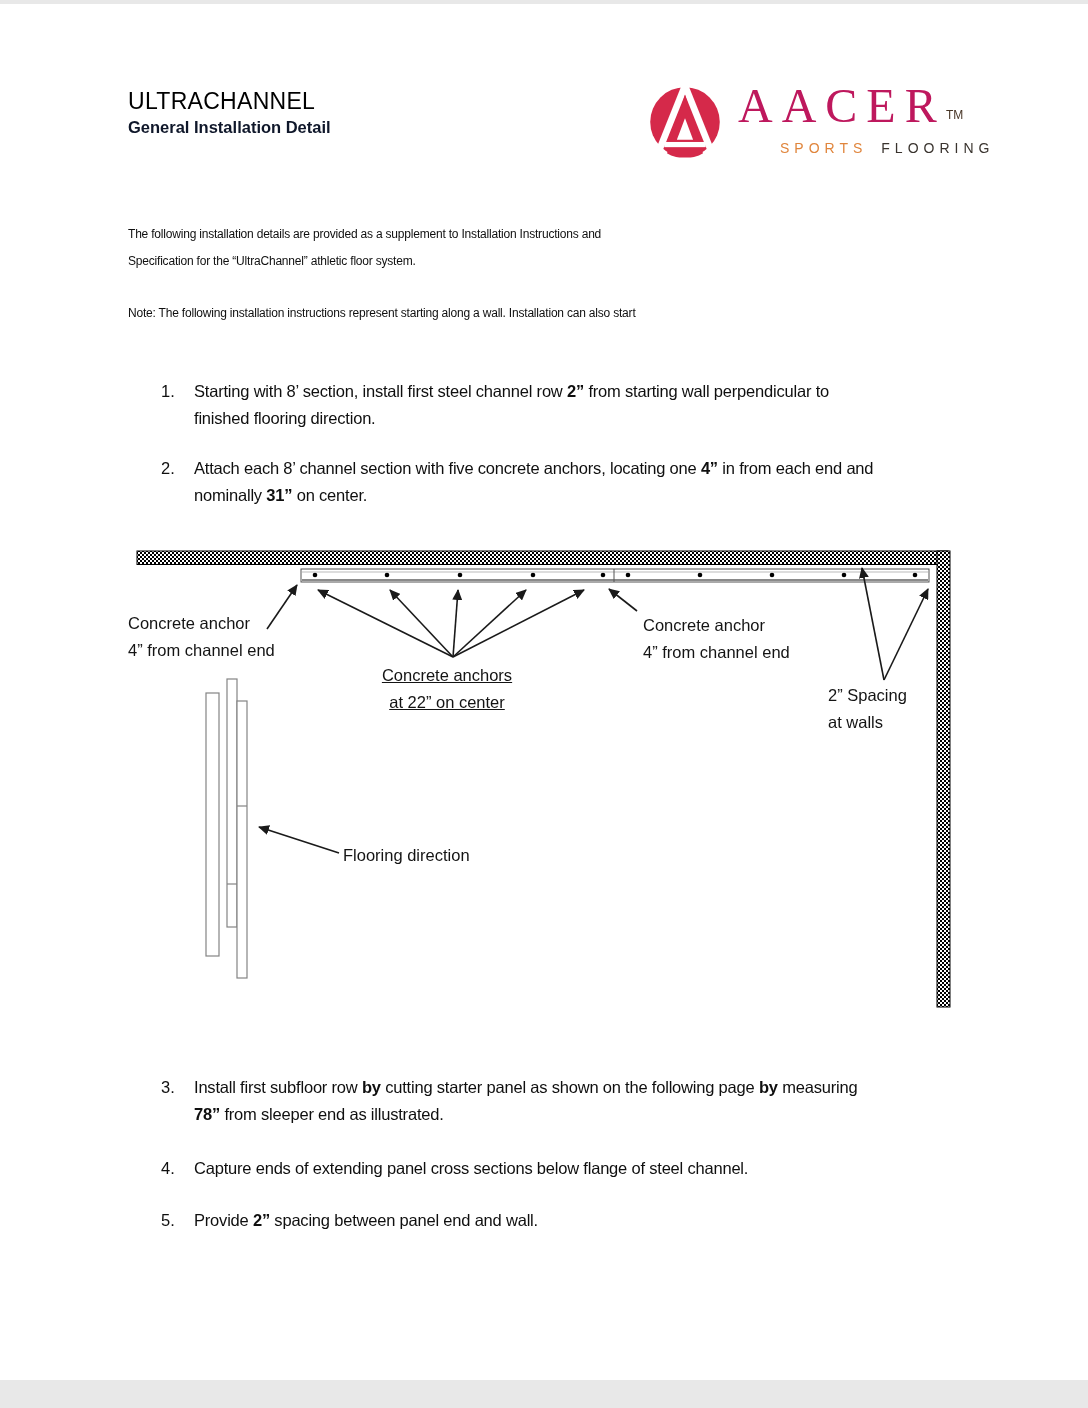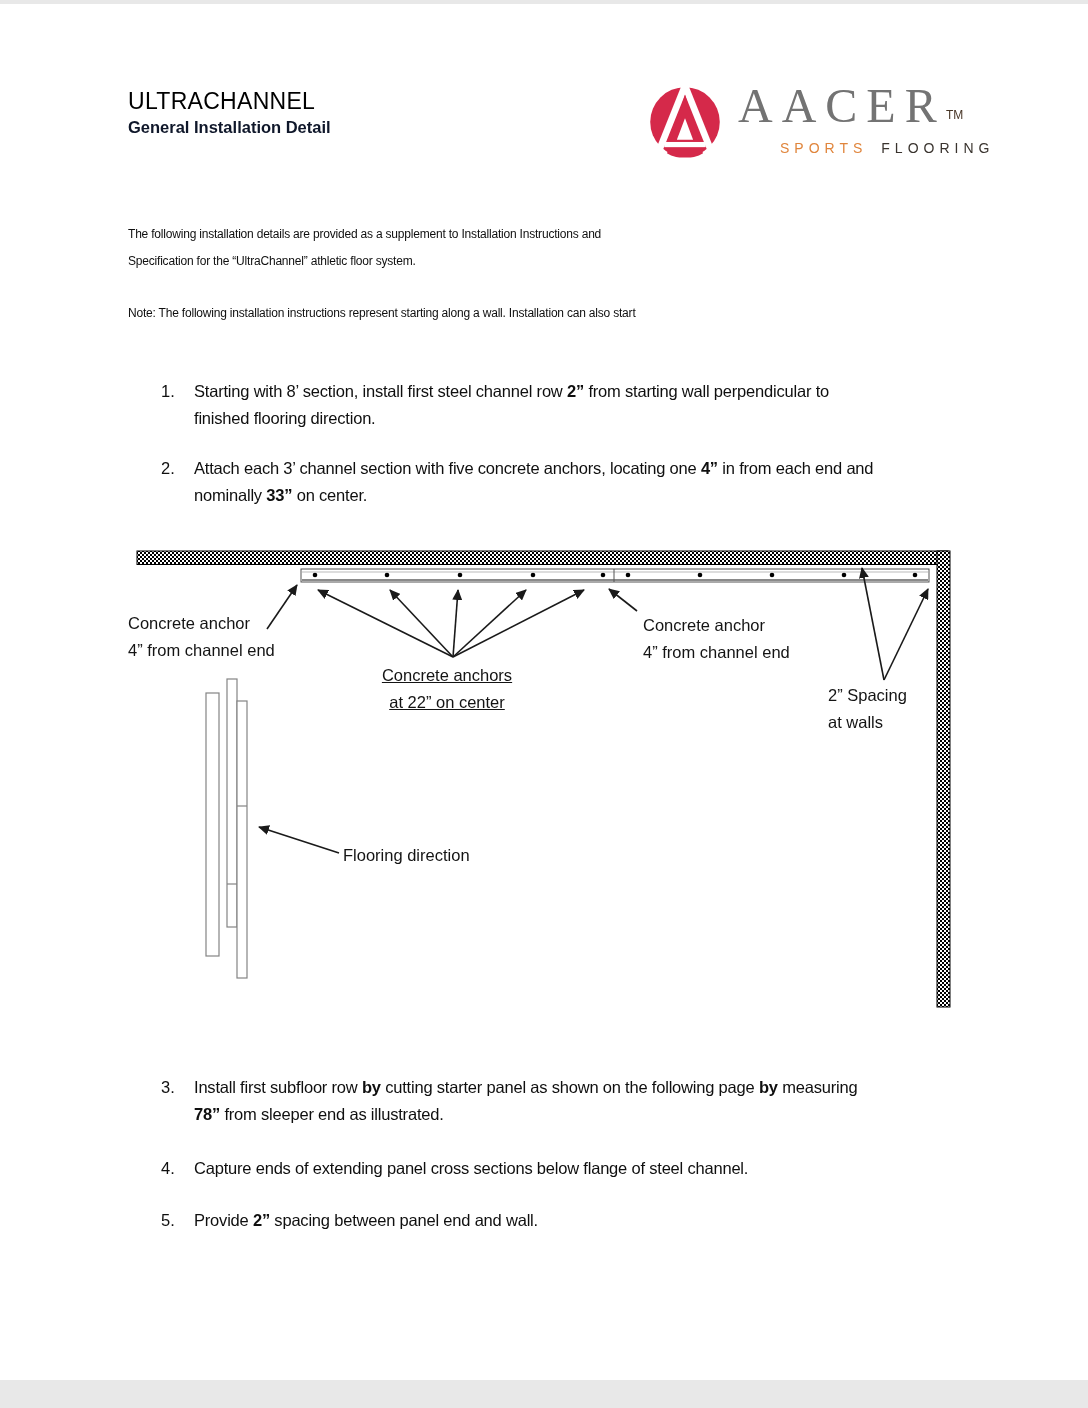--- a/index.html
+++ b/index.html
@@ -11,21 +11,21 @@
     font-family:"Liberation Sans",sans-serif;
     color:#0f0f0f;
     overflow:hidden;
   }
   .abs{position:absolute;}
   
   .title{left:128px;top:84px;font-size:23px;letter-spacing:.3px;color:#000;}
   .subtitle{left:128px;top:114px;font-size:16.5px;font-weight:700;color:#0f172a;}
   
   .emblem{left:648px;top:80px;width:74px;height:76px;}
-  .brand{left:738px;top:74px;font-family:"Liberation Serif",serif;font-size:48px;letter-spacing:9px;color:#737373;}
+  .brand{left:738px;top:74px;font-family:"Liberation Serif",serif;font-size:48px;letter-spacing:9px;color:#be185d;}
   .tm{left:946px;top:104px;font-size:12px;color:#473526;letter-spacing:0;}
   .tagline{left:780px;top:136px;font-size:14px;letter-spacing:5px;font-weight:400;}
   .tagline .sports{color:#e0853c;}
   .tagline .flooring{color:#39332e;margin-left:14px;}
   
   .para{left:128px;top:0;line-height:27px;font-size:12px;letter-spacing:-0.2px;white-space:nowrap;}
   .step{left:0;top:0;width:1000px;}
   .step-num{position:absolute;left:161px;top:0;font-size:16.5px;line-height:27px;}
   .step-lines{position:absolute;left:194px;top:0;line-height:27px;font-size:16.5px;letter-spacing:-0.2px;white-space:nowrap;}
   .b{font-weight:700;}
@@ -77,22 +77,22 @@
   <div class="abs step" style="top:374px">
     <span class="step-num">1.</span>
     <div class="step-lines">
       <div><span>Starting with 8’ section, install first steel channel row </span><span class="b">2”</span><span> from starting wall perpendicular to</span></div>
       <div><span>finished flooring direction.</span></div>
     </div>
   </div>
   <div class="abs step" style="top:451px">
     <span class="step-num">2.</span>
     <div class="step-lines">
-      <div><span>Attach each 3’ channel section with five concrete anchors, locating one </span><span class="b">4”</span><span> in from each end and</span></div>
-      <div><span>nominally </span><span class="b">33”</span><span> on center.</span></div>
+      <div><span>Attach each 8’ channel section with five concrete anchors, locating one </span><span class="b">4”</span><span> in from each end and</span></div>
+      <div><span>nominally </span><span class="b">31”</span><span> on center.</span></div>
     </div>
   </div>
 
   <svg class="abs diagram-svg" viewBox="0 0 1088 480">
     <defs>
       <pattern id="hatch" width="4" height="4" patternUnits="userSpaceOnUse">
         <rect width="4" height="4" fill="#ffffff"></rect>
         <rect width="2" height="2" fill="#000000"></rect>
         <rect x="2" y="2" width="2" height="2" fill="#000000"></rect>
       </pattern>

